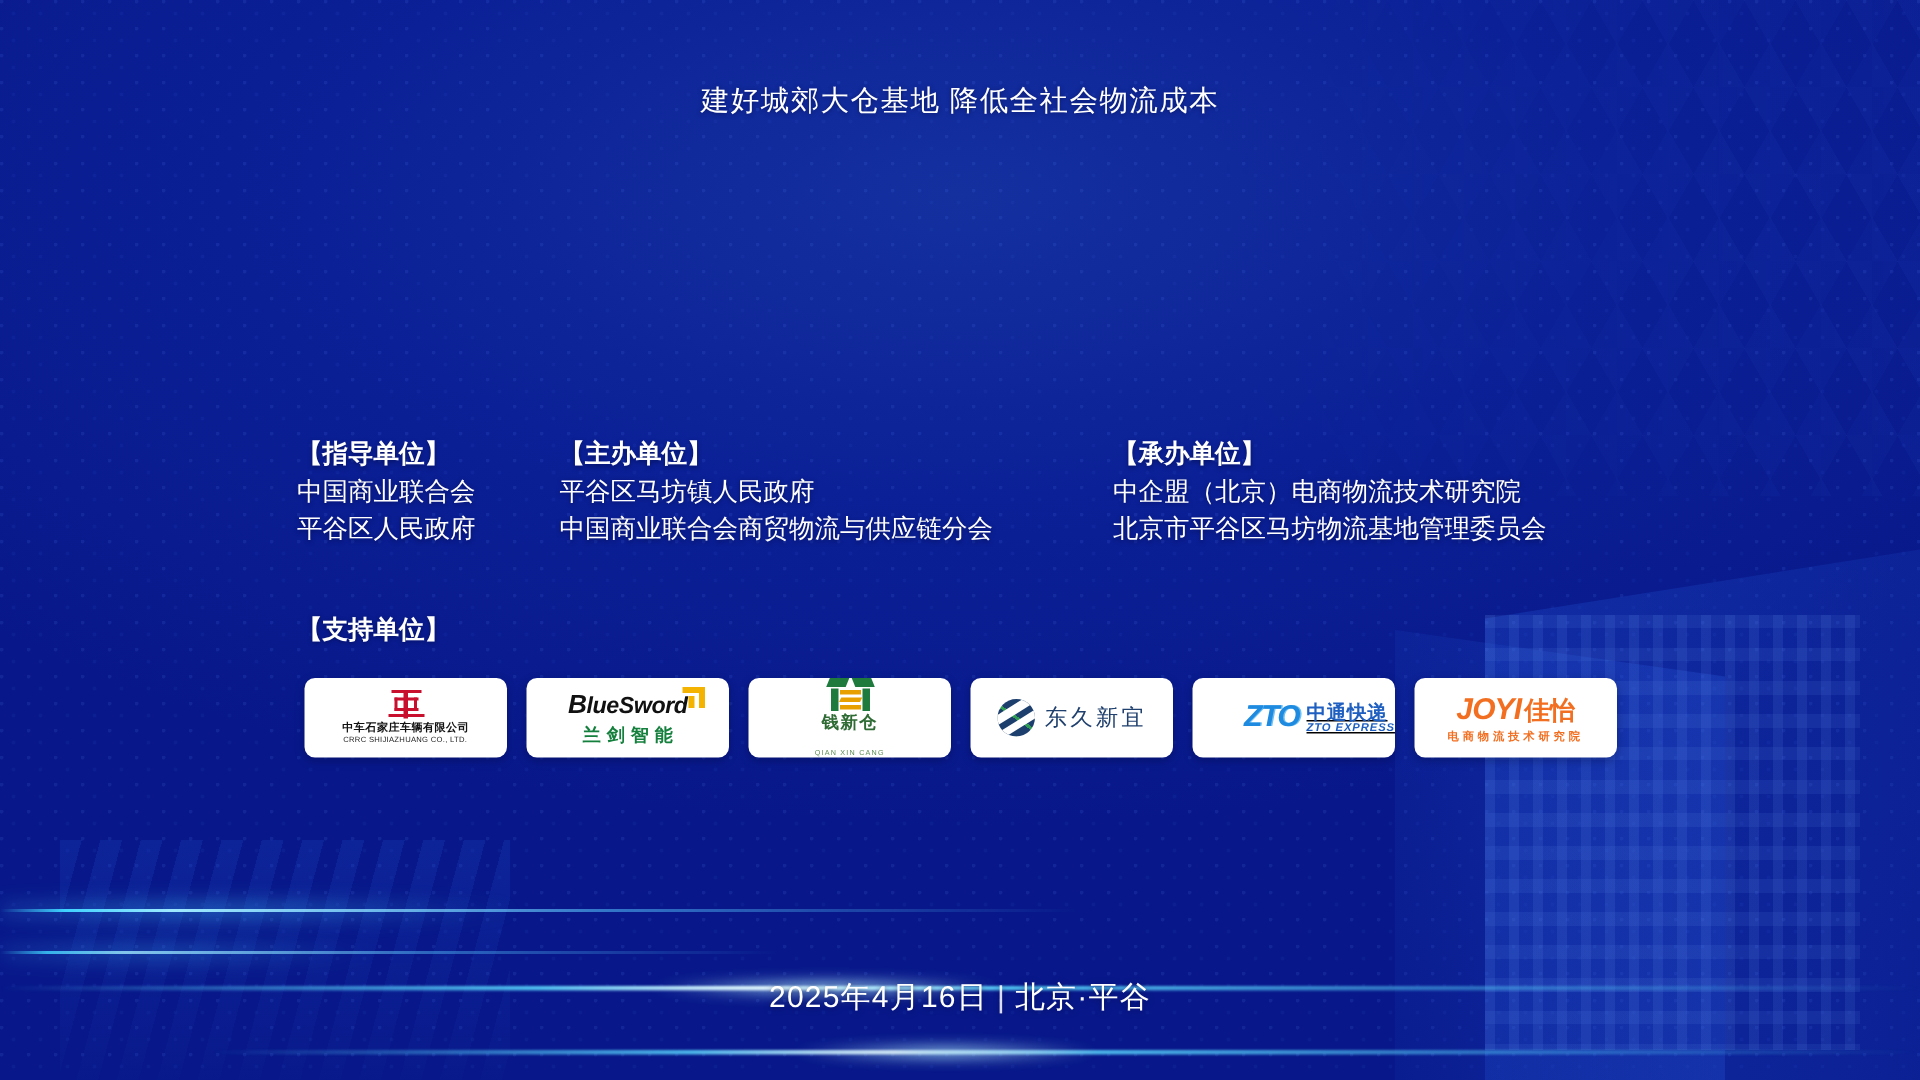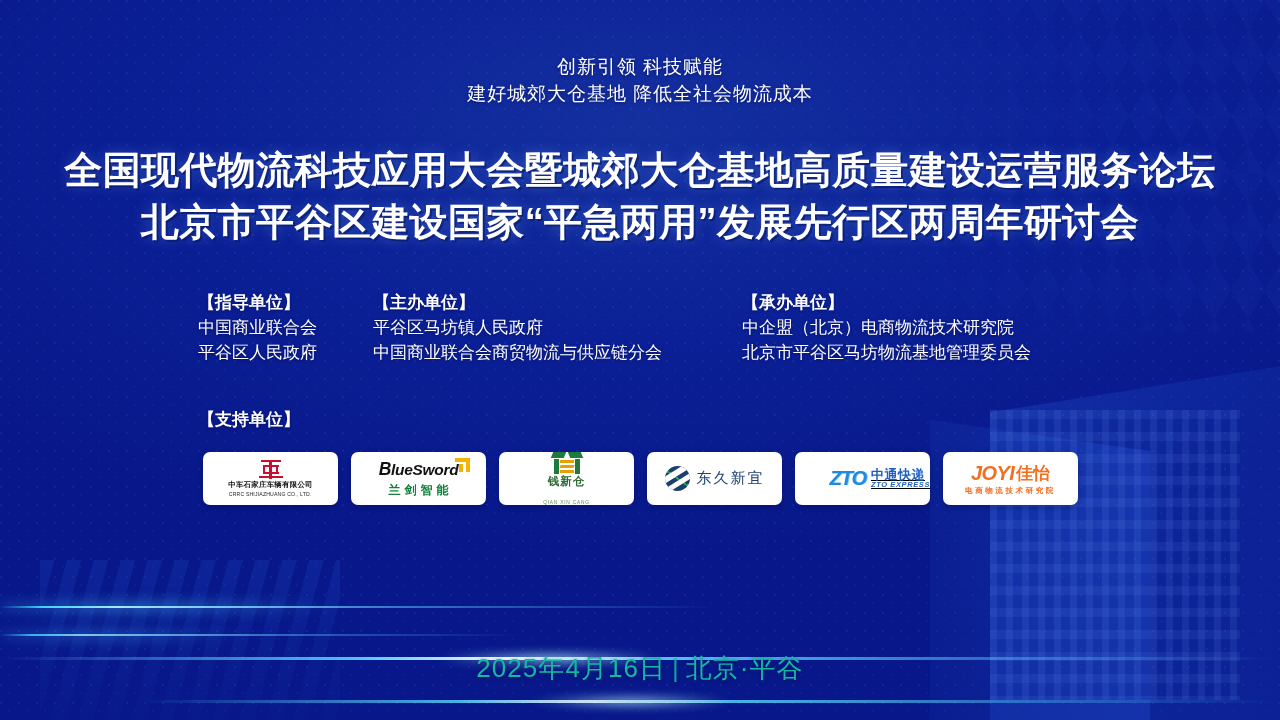--- a/index.html
+++ b/index.html
@@ -214,21 +214,21 @@
 
   
   .lg-joyi { flex-direction:column; gap:1px; }
   .joyi-top { display:flex; align-items:center; gap:2px; }
   .joyi-en { font-size:20px; font-weight:bold; font-style:italic; color:#f26f21; letter-spacing:-.6px; }
   .joyi-cn { font-size:17px; font-weight:bold; color:#f26f21; }
   .joyi-sub { font-size:7.5px; font-weight:bold; color:#f26f21; letter-spacing:2.6px; }
 
   .footer {
     position:absolute; left:0; right:0; top:651px; text-align:center;
-    color:#14b8a6; font-size:26px; letter-spacing:.04em;
+    color:#ffffff; font-size:20px; letter-spacing:.04em;
     text-shadow:0 1px 4px rgba(0,10,60,.5);
   }
   .footer .sep { opacity:.85; padding:0 6px; }
 </style>
 </head>
 <body>
 
 <div id="stage">
   <div class="bg-texture"></div>
   <div class="bg-hex"></div>
@@ -242,28 +242,23 @@
   <div class="streak" style="top:606px;width:720px;"></div>
   <div class="streak-glow" style="top:624px;width:560px;opacity:.7;"></div>
   <div class="streak" style="top:634px;width:520px;opacity:.8;"></div>
   <div class="streak-core" style="left:0;top:657px;width:1280px;"></div>
   <div class="streak-core" style="left:140px;top:700px;width:1140px;opacity:.9;"></div>
 </div>
 
 <div id="content">
 
   <div class="tagline">
-    <div class="t1">创新引领 科技赋能</div>
     <div class="t2">建好城郊大仓基地 降低全社会物流成本</div>
   </div>
 
-  <div class="title-block">
-    <div class="title-line l1">全国现代物流科技应用大会暨城郊大仓基地高质量建设运营服务论坛</div>
-    <div class="title-line l2">北京市平谷区建设国家“平急两用”发展先行区两周年研讨会</div>
-  </div>
 
   <div class="orgs">
     <div class="org-col col-guide">
       <div class="head">【指导单位】</div>
       <div class="row">中国商业联合会</div>
       <div class="row">平谷区人民政府</div>
     </div>
     <div class="org-col col-organ">
       <div class="head">【承办单位】</div>
       <div class="row">中企盟（北京）电商物流技术研究院</div>

